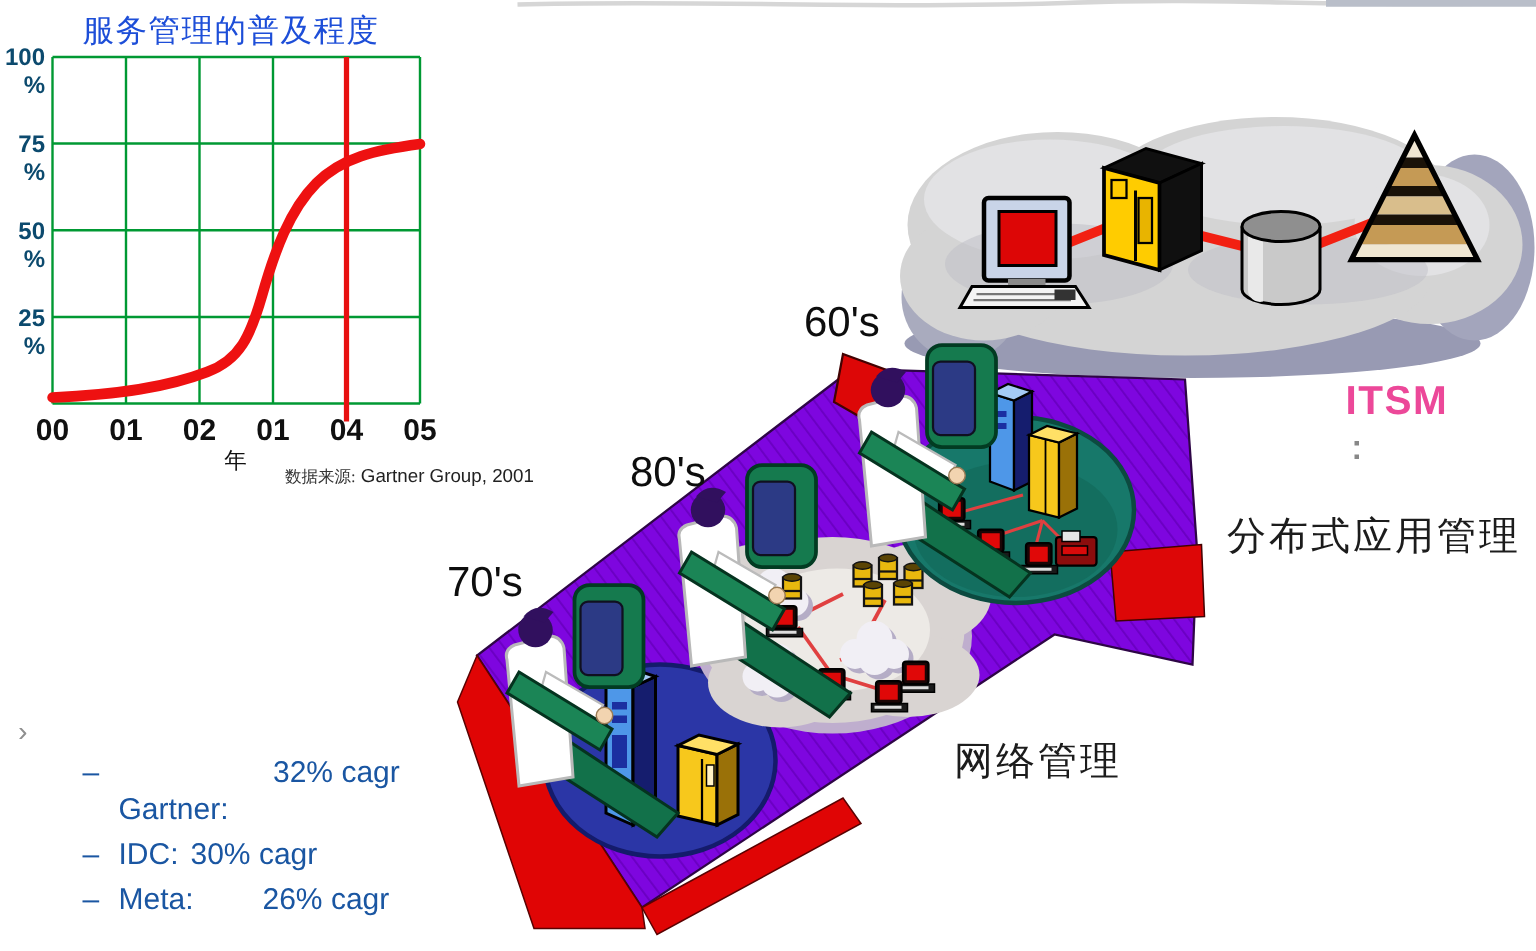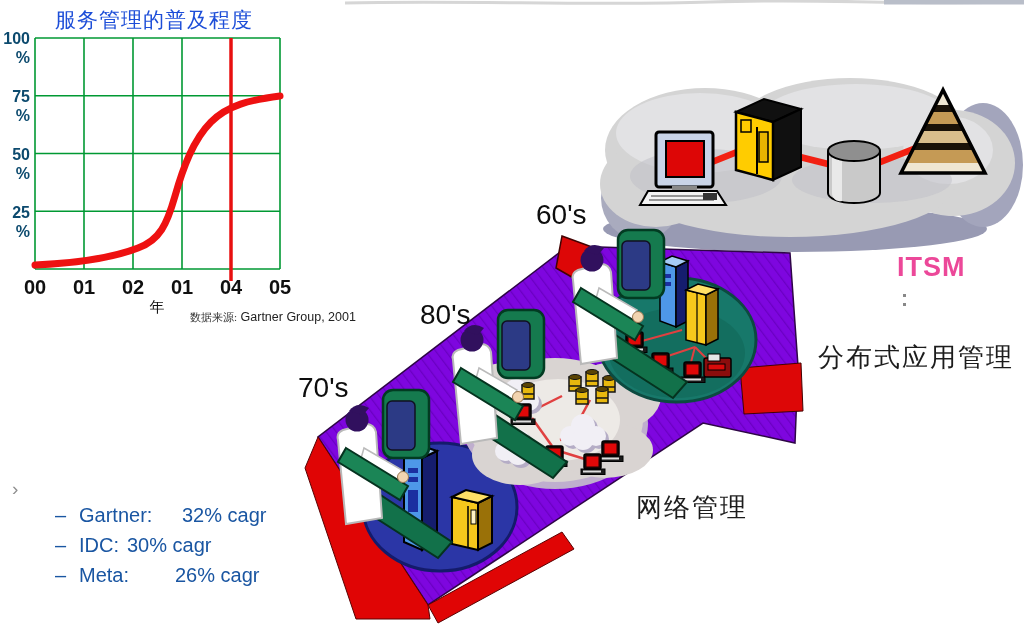--- a/index.html
+++ b/index.html
@@ -18,21 +18,21 @@
   .era{font-size:28px;color:#0d0d0d;}
   .itsm{left:897px;top:252px;font-size:27px;font-weight:bold;color:#ec4899;letter-spacing:1px;}
   .zone-label{font-size:26px;color:#1c1c1c;letter-spacing:2px;}
   .growth{left:12px;top:476px;width:300px;}
   .g-head{display:flex;align-items:flex-start;}
   .g-bullet{width:28px;color:#8f8f8f;font-size:19px;padding-top:2px;}
   .g-title{font-size:21px;color:#3e463f;letter-spacing:2px;}
   .g-item{display:flex;margin-left:43px;color:#1A56A2;font-size:20px;line-height:30px;}
   .g-dash{width:24px;}
   .g-label{display:inline-block;}
-  .g-item:nth-of-type(2) .g-label{width:103px;}
+  .g-item:nth-of-type(2) .g-label{width:103px;margin-top:25px;}
   .g-item:nth-of-type(3) .g-label{width:48px;}
   .g-item:nth-of-type(4) .g-label{width:96px;}
 </style>
 </head>
 <body>
 
 <div id="slide">
 
   <svg id="art" viewBox="0 0 1024 634" aria-hidden="true">
     <defs>

